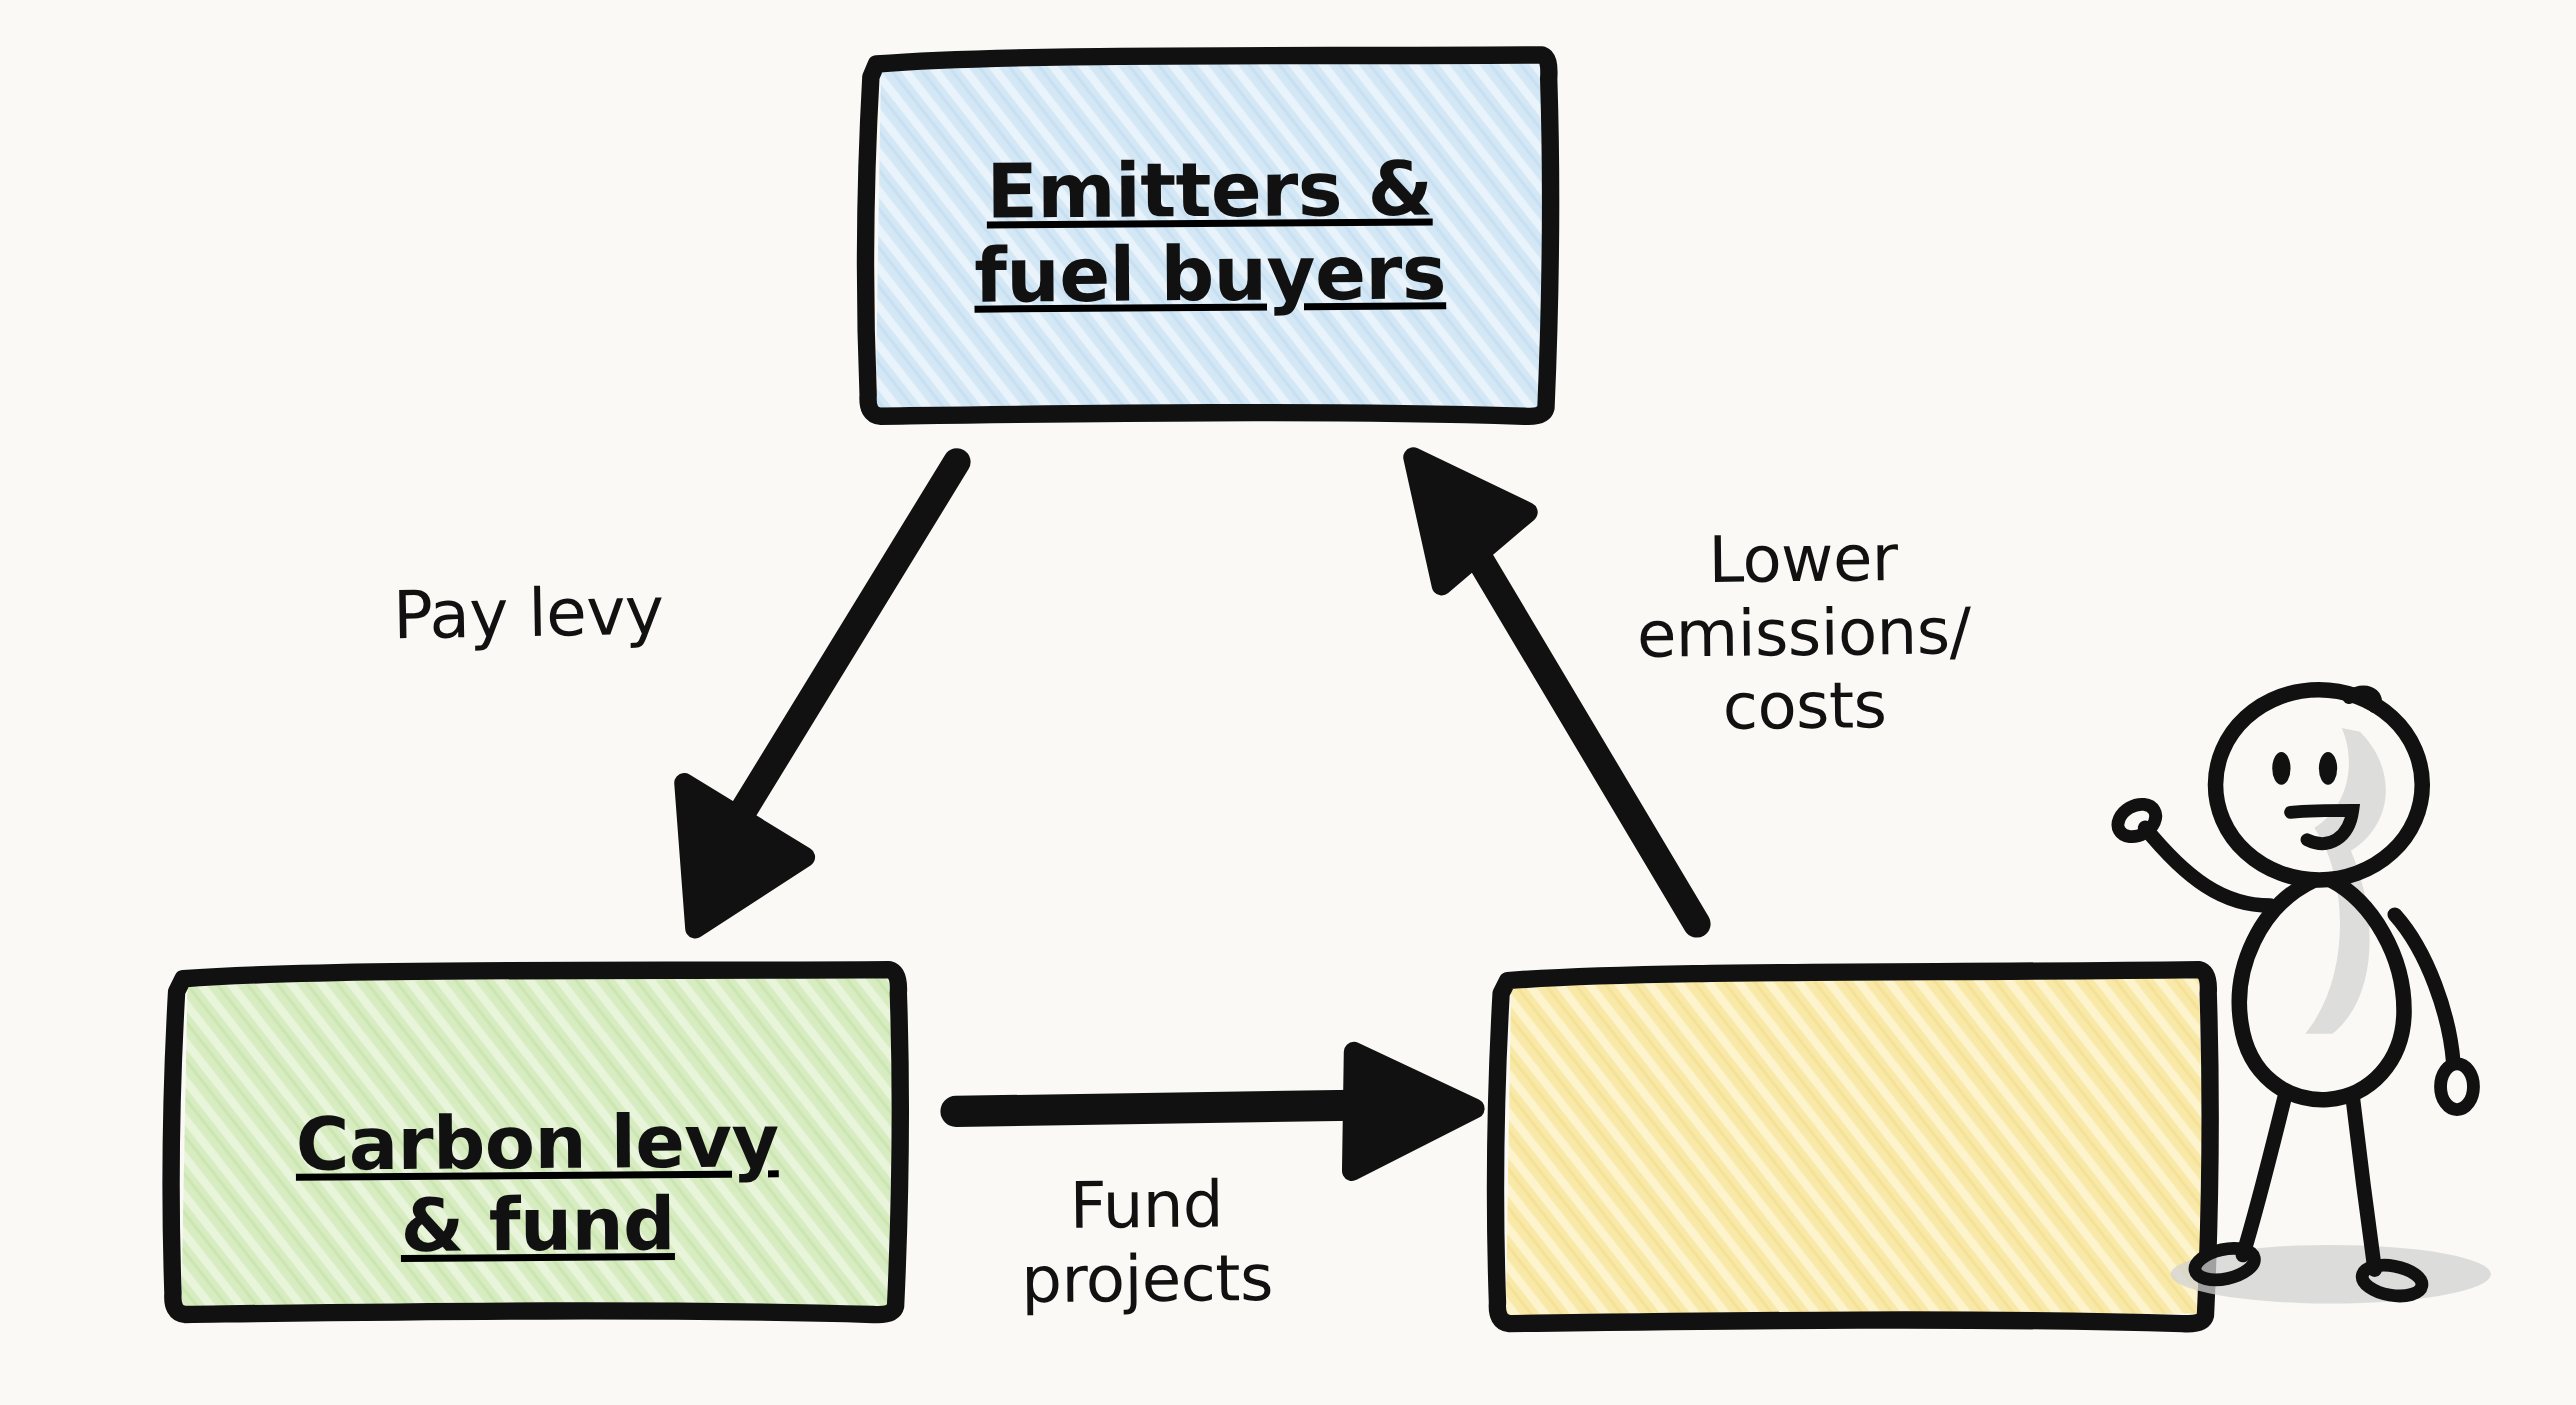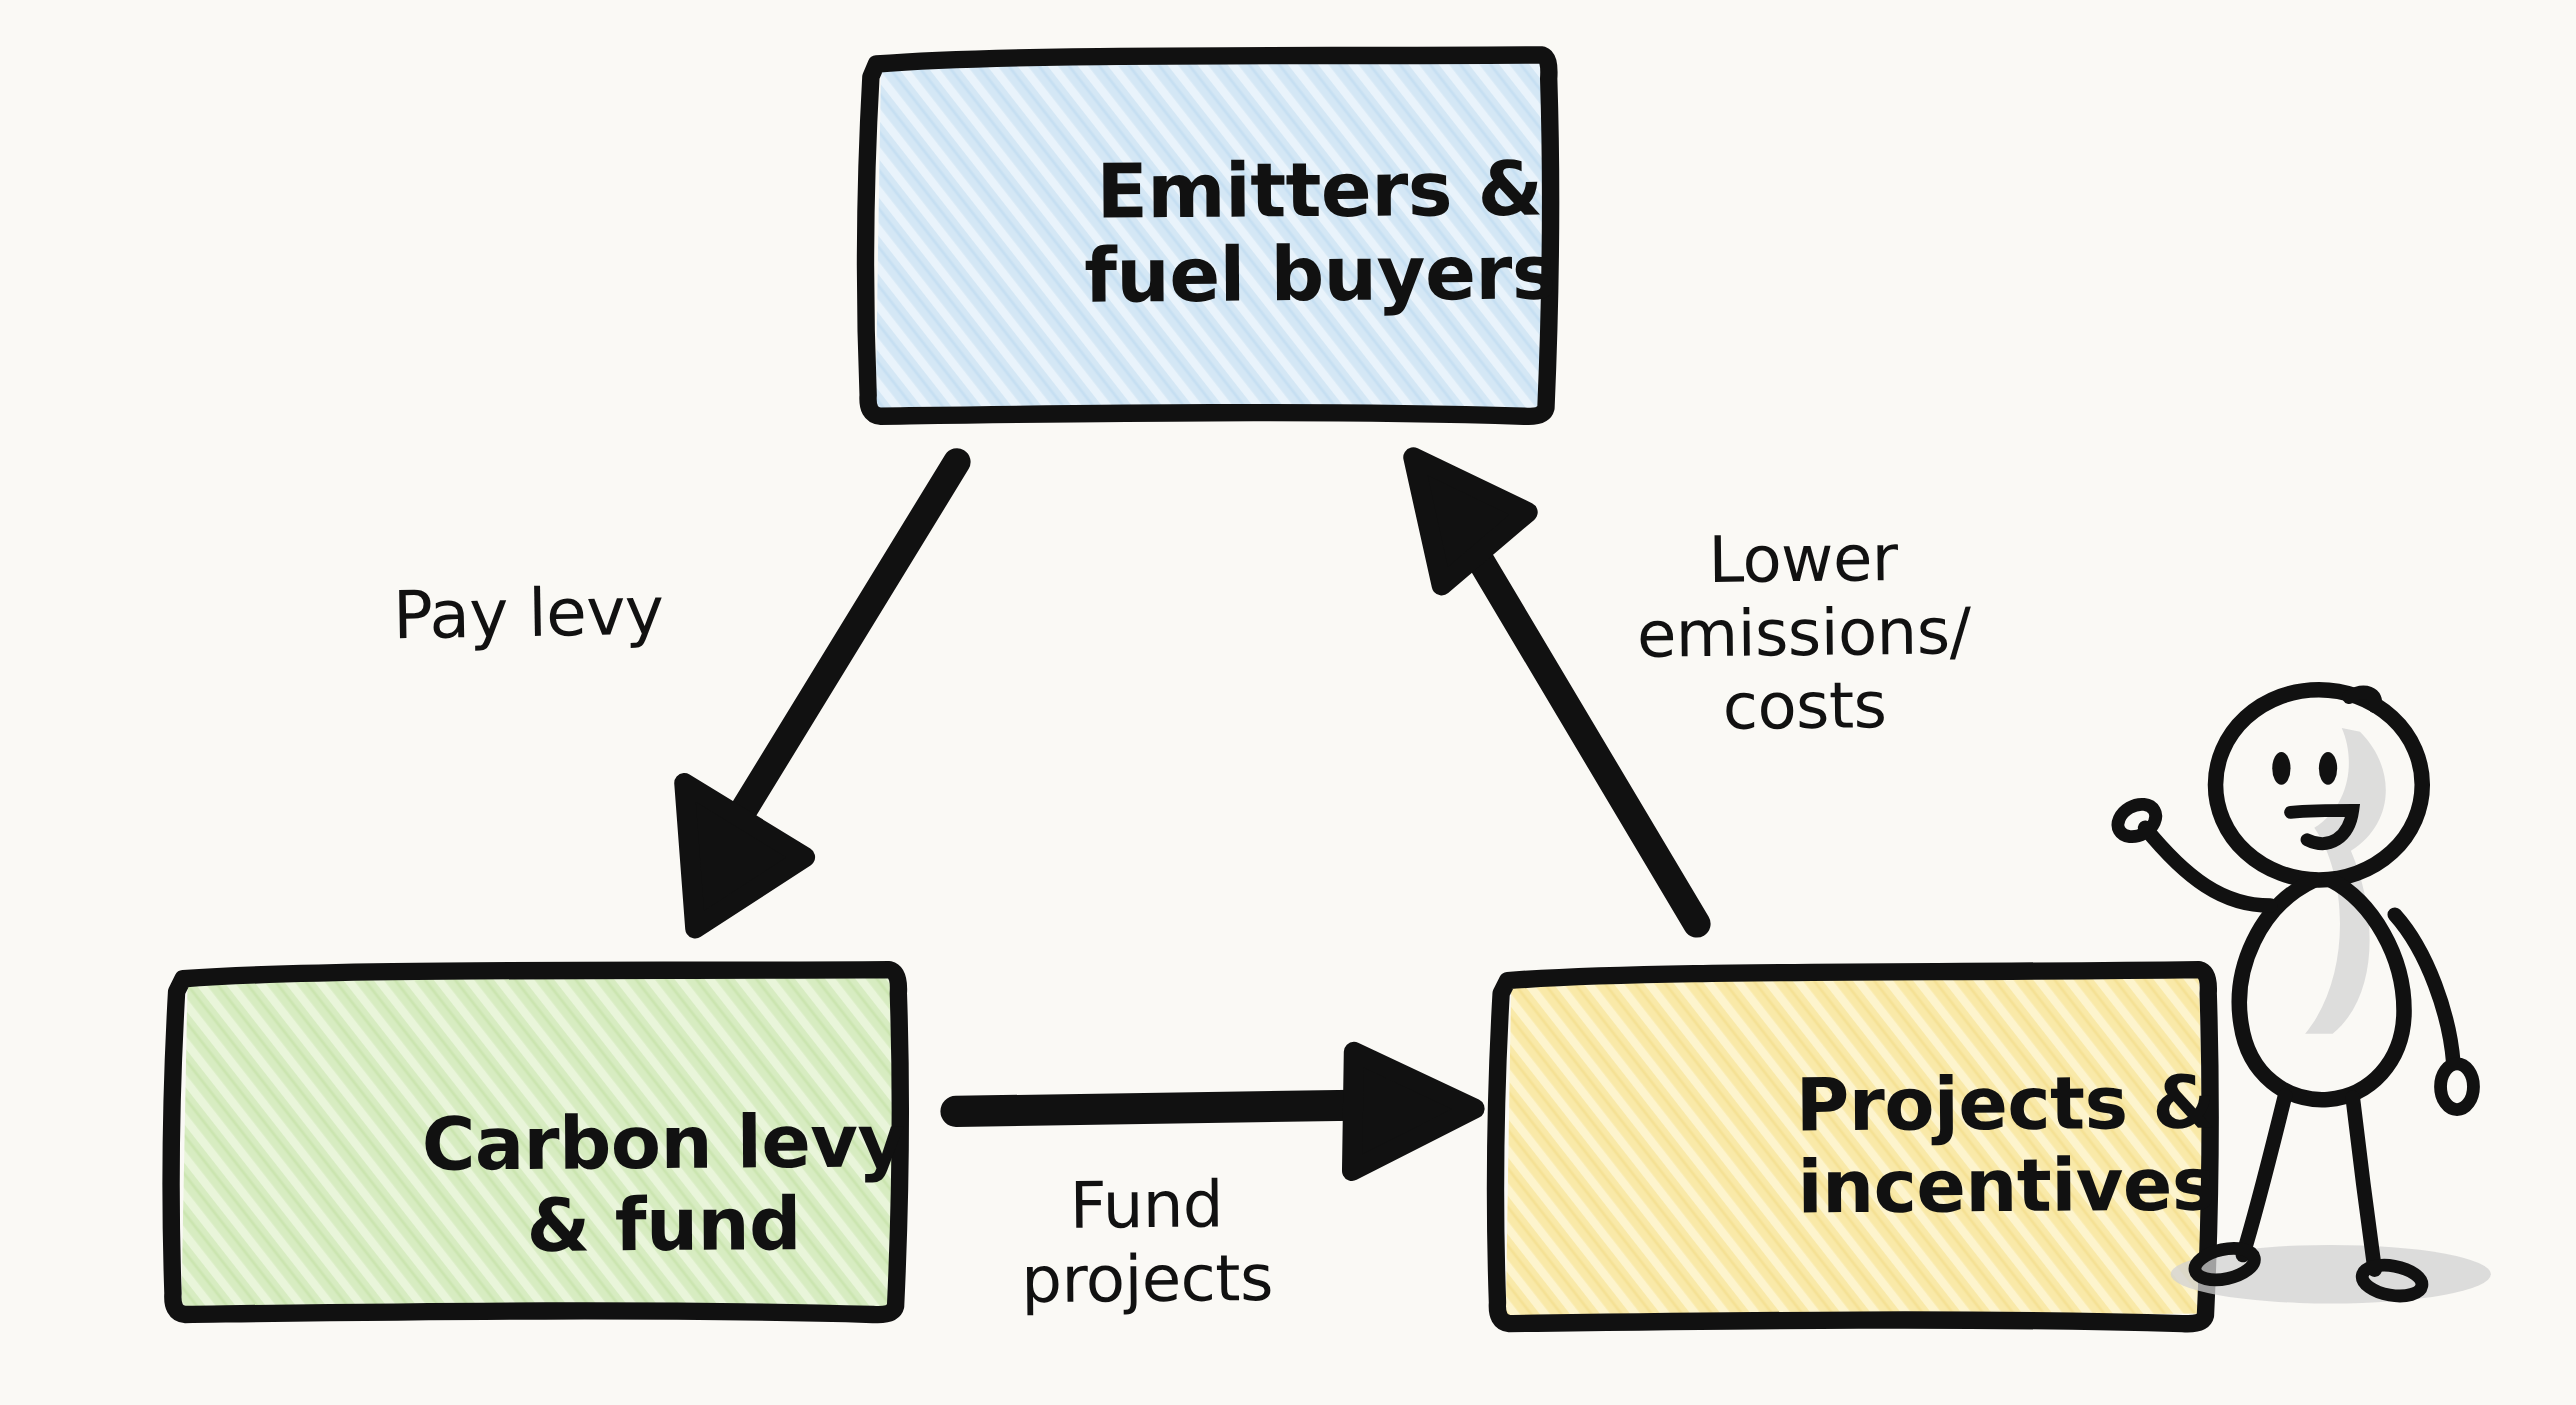--- a/index.html
+++ b/index.html
@@ -19,23 +19,24 @@
     position: absolute;
     inset: 0;
     width: 2576px;
     height: 1405px;
   }
   
   .node {
     position: absolute;
     display: flex;
     align-items: center;
-    justify-content: flex-end;
+    justify-content: center;
     text-align: center;
     box-sizing: border-box;
+    text-decoration: underline;
   }
   .node .label {
     position: relative;
     z-index: 3;
     color: #111111;
     font-family: "DejaVu Sans", sans-serif;
     font-weight: 600;
     line-height: 1.12;
     letter-spacing: -0.5px;
     white-space: pre-line;
@@ -184,24 +185,20 @@
   <div class="node" id="node-emitters">
     <div class="label">Emitters &amp;
 fuel buyers</div>
   </div>
 
   <div class="node" id="node-levy">
     <div class="label">Carbon levy
 &amp; fund</div>
   </div>
 
-  <div class="node" id="node-projects">
-    <div class="label">Projects &amp;
-incentives</div>
-  </div>
 
   <div class="edge-label" id="label-pay-levy">Pay levy</div>
 
   <div class="edge-label" id="label-fund-projects">Fund
 projects</div>
 
   <div class="edge-label" id="label-lower-emissions">Lower
 emissions/
 costs</div>
 

